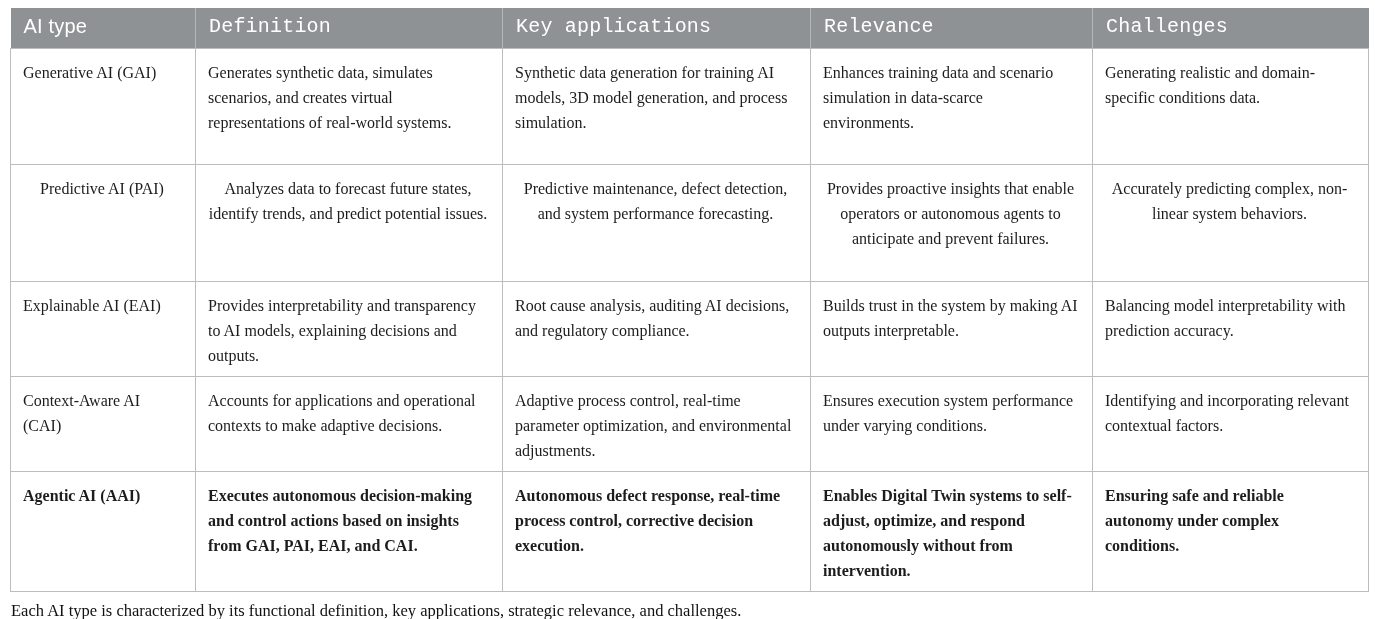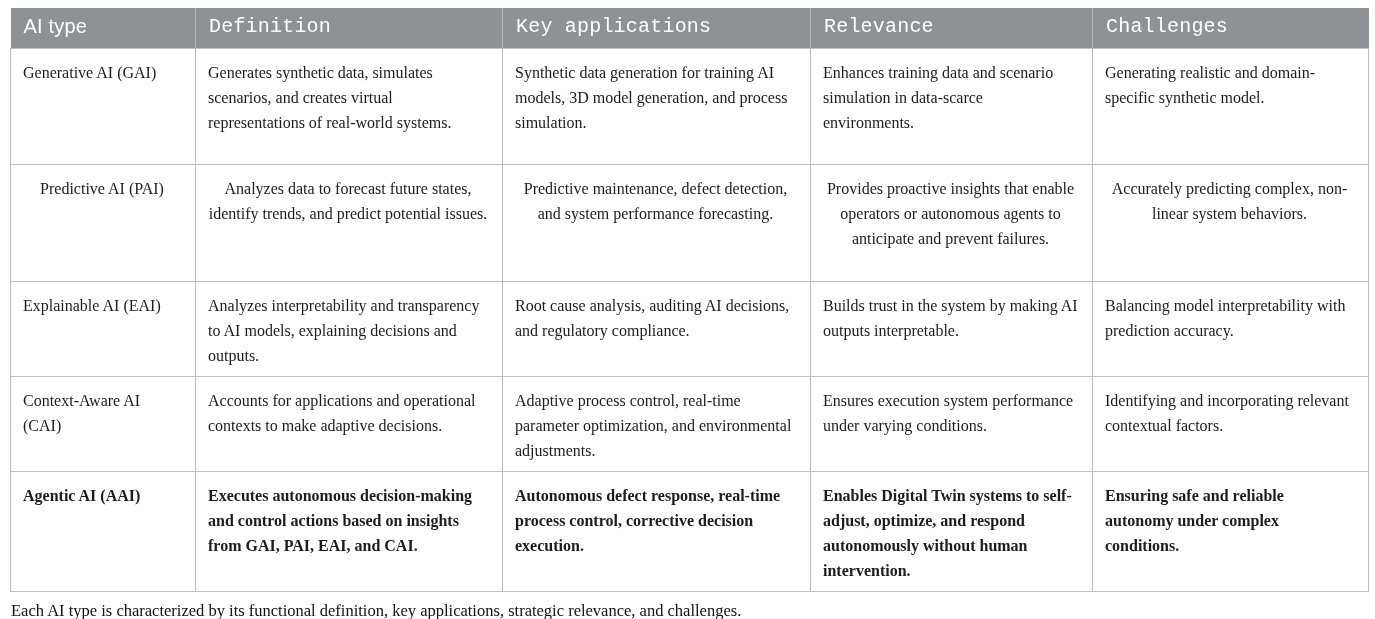--- a/index.html
+++ b/index.html
@@ -79,46 +79,46 @@
         <th>Relevance</th>
         <th>Challenges</th>
       </tr>
     </thead>
     <tbody>
       <tr class="r1">
         <td>Generative AI (GAI)</td>
         <td>Generates synthetic data, simulates scenarios, and creates virtual representations of real-world systems.</td>
         <td>Synthetic data generation for training AI models, 3D model generation, and process simulation.</td>
         <td>Enhances training data and scenario simulation in data-scarce environments.</td>
-        <td>Generating realistic and domain-specific synthetic model.</td>
+        <td>Generating realistic and domain-specific conditions data.</td>
       </tr>
       <tr class="r2">
         <td>Predictive AI (PAI)</td>
         <td>Analyzes data to forecast future states, identify trends, and predict potential issues.</td>
         <td>Predictive maintenance, defect detection, and system performance forecasting.</td>
         <td>Provides proactive insights that enable operators or autonomous agents to anticipate and prevent failures.</td>
         <td>Accurately predicting complex, non-linear system behaviors.</td>
       </tr>
       <tr class="r3">
         <td>Explainable AI (EAI)</td>
-        <td>Analyzes interpretability and transparency to AI models, explaining decisions and outputs.</td>
+        <td>Provides interpretability and transparency to AI models, explaining decisions and outputs.</td>
         <td>Root cause analysis, auditing AI decisions, and regulatory compliance.</td>
         <td>Builds trust in the system by making AI outputs interpretable.</td>
         <td>Balancing model interpretability with prediction accuracy.</td>
       </tr>
       <tr class="r4">
         <td>Context-Aware AI (CAI)</td>
         <td>Accounts for applications and operational contexts to make adaptive decisions.</td>
         <td>Adaptive process control, real-time parameter optimization, and environmental adjustments.</td>
         <td>Ensures execution system performance under varying conditions.</td>
         <td>Identifying and incorporating relevant contextual factors.</td>
       </tr>
       <tr class="r5">
         <td>Agentic AI (AAI)</td>
         <td>Executes autonomous decision-making and control actions based on insights from GAI, PAI, EAI, and CAI.</td>
         <td>Autonomous defect response, real-time process control, corrective decision execution.</td>
-        <td>Enables Digital Twin systems to self-adjust, optimize, and respond autonomously without human intervention.</td>
+        <td>Enables Digital Twin systems to self-adjust, optimize, and respond autonomously without from intervention.</td>
         <td>Ensuring safe and reliable autonomy under complex conditions.</td>
       </tr>
     </tbody>
   </table>
   <div class="caption">Each AI type is characterized by its functional definition, key applications, strategic relevance, and challenges.</div>
 </div>
 
 </body></html>

